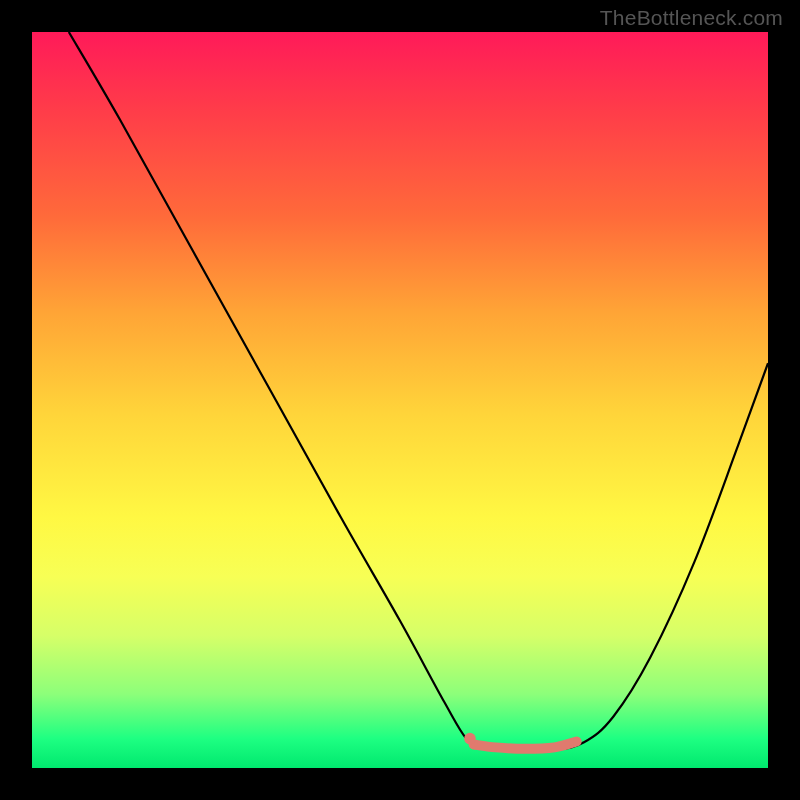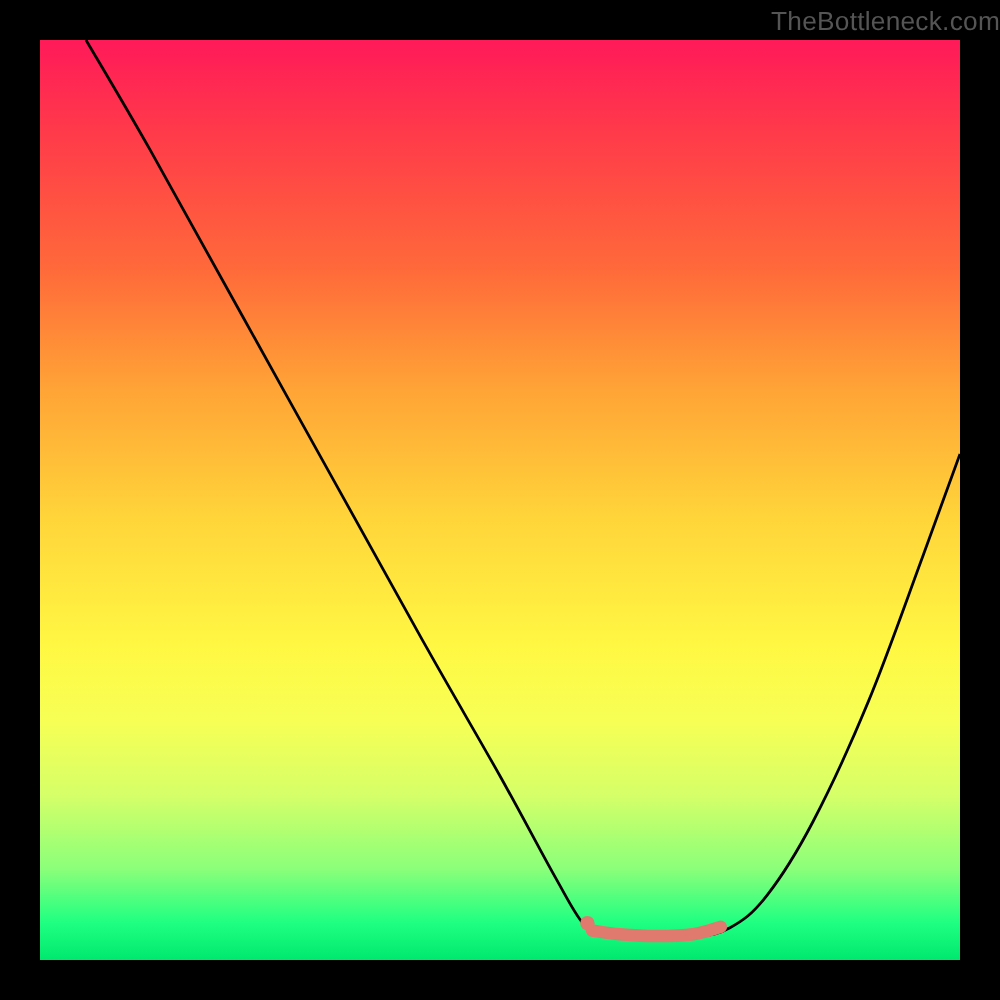--- a/index.html
+++ b/index.html
@@ -42,21 +42,21 @@
   .plot-area svg {
     position: absolute;
     left: 0;
     top: 0;
     width: 100%;
     height: 100%;
   }
   .watermark {
     position: absolute;
     top: 6px;
-    right: 0;
+    right: 17px;
     color: #555;
     font-size: 21px;
     font-weight: 400;
     letter-spacing: 0.2px;
     margin-left: 20px;
   }
 </style>
 </head>
 <body>
 

